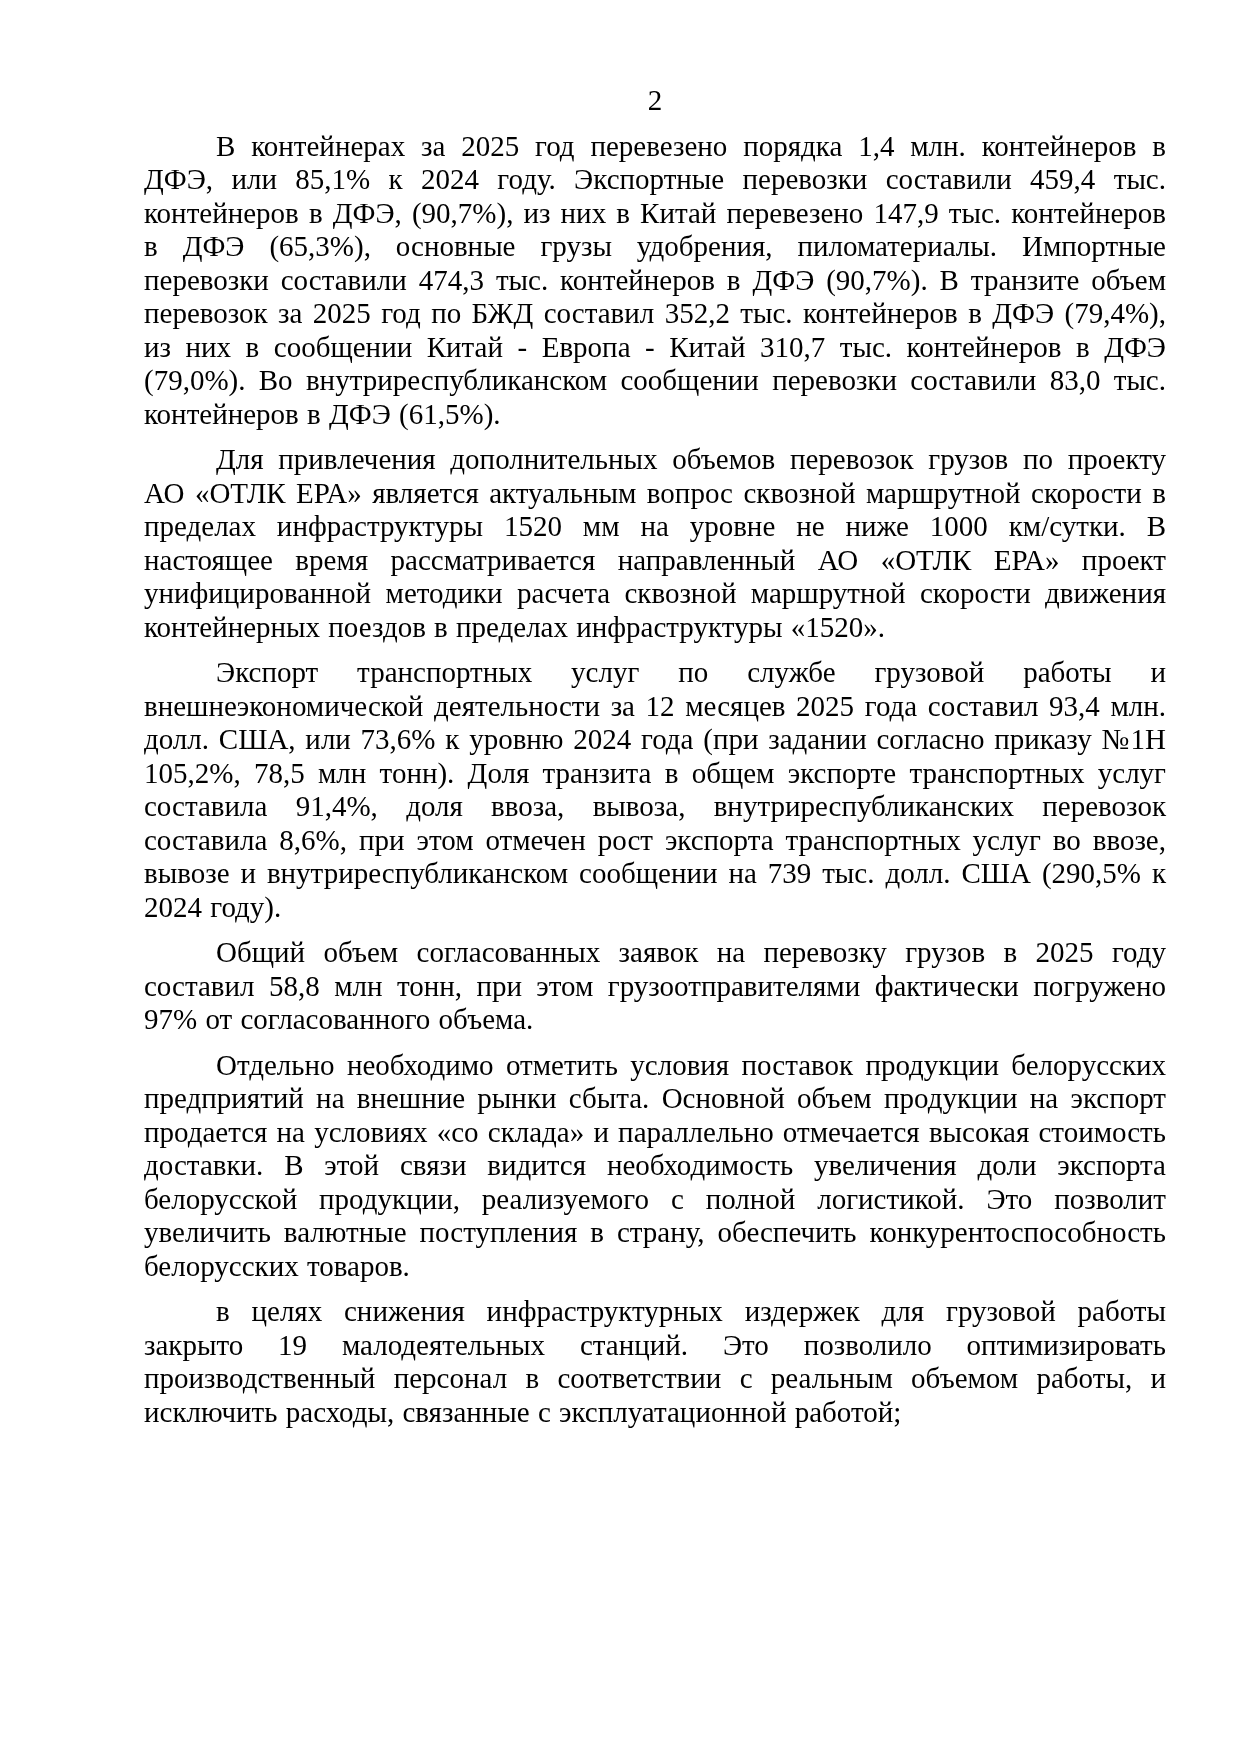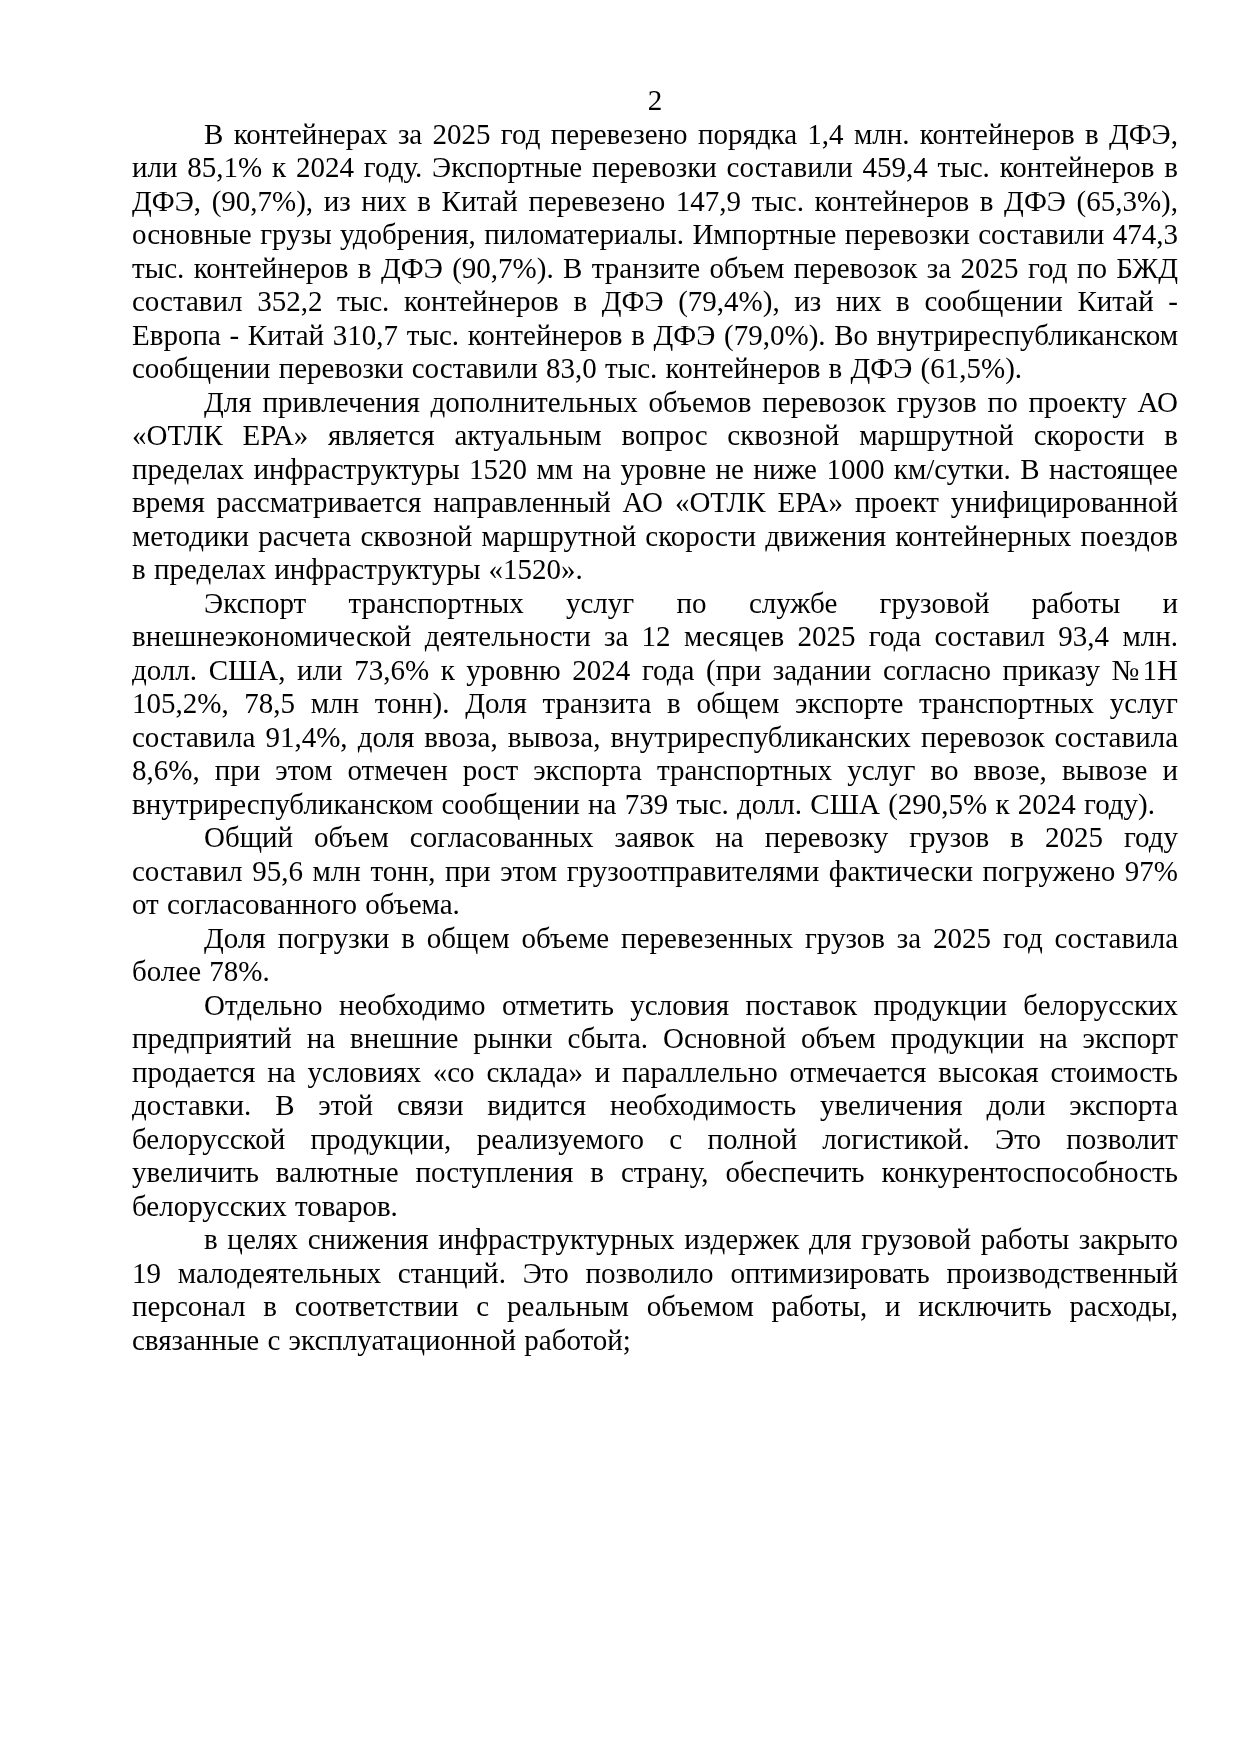--- a/index.html
+++ b/index.html
@@ -18,40 +18,39 @@
     font-size: 29px;
     line-height: 33.5px;
     color: #000000;
     overflow: hidden;
   }
   .page-number {
     text-align: center;
     width: 100%;
   }
   .para {
-    margin: 0;
+    margin: 12px;
     text-align: justify;
     text-indent: 72px;
     word-spacing: 1px;
   }
 </style>
 </head>
 <body>
 
 <div class="page">
   <div class="page-number">2</div>
 
   <p class="para">В контейнерах за 2025 год перевезено порядка 1,4 млн. контейнеров в ДФЭ, или 85,1% к 2024 году. Экспортные перевозки составили 459,4 тыс. контейнеров в ДФЭ, (90,7%), из них в Китай перевезено 147,9 тыс. контейнеров в ДФЭ (65,3%), основные грузы удобрения, пиломатериалы. Импортные перевозки составили 474,3 тыс. контейнеров в ДФЭ (90,7%). В транзите объем перевозок за 2025 год по БЖД составил 352,2 тыс. контейнеров в ДФЭ (79,4%), из них в сообщении Китай - Европа - Китай 310,7 тыс. контейнеров в ДФЭ (79,0%). Во внутриреспубликанском сообщении перевозки составили 83,0 тыс. контейнеров в ДФЭ (61,5%).</p>
 
   <p class="para">Для привлечения дополнительных объемов перевозок грузов по проекту АО «ОТЛК ЕРА» является актуальным вопрос сквозной маршрутной скорости в пределах инфраструктуры 1520 мм на уровне не ниже 1000 км/сутки. В настоящее время рассматривается направленный АО «ОТЛК ЕРА» проект унифицированной методики расчета сквозной маршрутной скорости движения контейнерных поездов в пределах инфраструктуры «1520».</p>
 
   <p class="para">Экспорт транспортных услуг по службе грузовой работы и внешнеэкономической деятельности за 12 месяцев 2025 года составил 93,4 млн. долл. США, или 73,6% к уровню 2024 года (при задании согласно приказу №1Н 105,2%, 78,5 млн тонн). Доля транзита в общем экспорте транспортных услуг составила 91,4%, доля ввоза, вывоза, внутриреспубликанских перевозок составила 8,6%, при этом отмечен рост экспорта транспортных услуг во ввозе, вывозе и внутриреспубликанском сообщении на 739 тыс. долл. США (290,5% к 2024 году).</p>
 
 
-  <p class="para">Общий объем согласованных заявок на перевозку грузов в 2025 году составил 95,6 млн тонн, при этом грузоотправителями фактически погружено 97% от согласованного объема.</p>
+  <p class="para">Общий объем согласованных заявок на перевозку грузов в 2025 году составил 58,8 млн тонн, при этом грузоотправителями фактически погружено 97% от согласованного объема.</p>
 
-  <p class="para">Доля погрузки в общем объеме перевезенных грузов за 2025 год составила более 78%.</p>
 
   <p class="para">Отдельно необходимо отметить условия поставок продукции белорусских предприятий на внешние рынки сбыта. Основной объем продукции на экспорт продается на условиях «со склада» и параллельно отмечается высокая стоимость доставки. В этой связи видится необходимость увеличения доли экспорта белорусской продукции, реализуемого с полной логистикой. Это позволит увеличить валютные поступления в страну, обеспечить конкурентоспособность белорусских товаров.</p>
 
 
   <p class="para">в целях снижения инфраструктурных издержек для грузовой работы закрыто 19 малодеятельных станций. Это позволило оптимизировать производственный персонал в соответствии с реальным объемом работы, и исключить расходы, связанные с эксплуатационной работой;</p>
 </div>
 
 </body></html>

